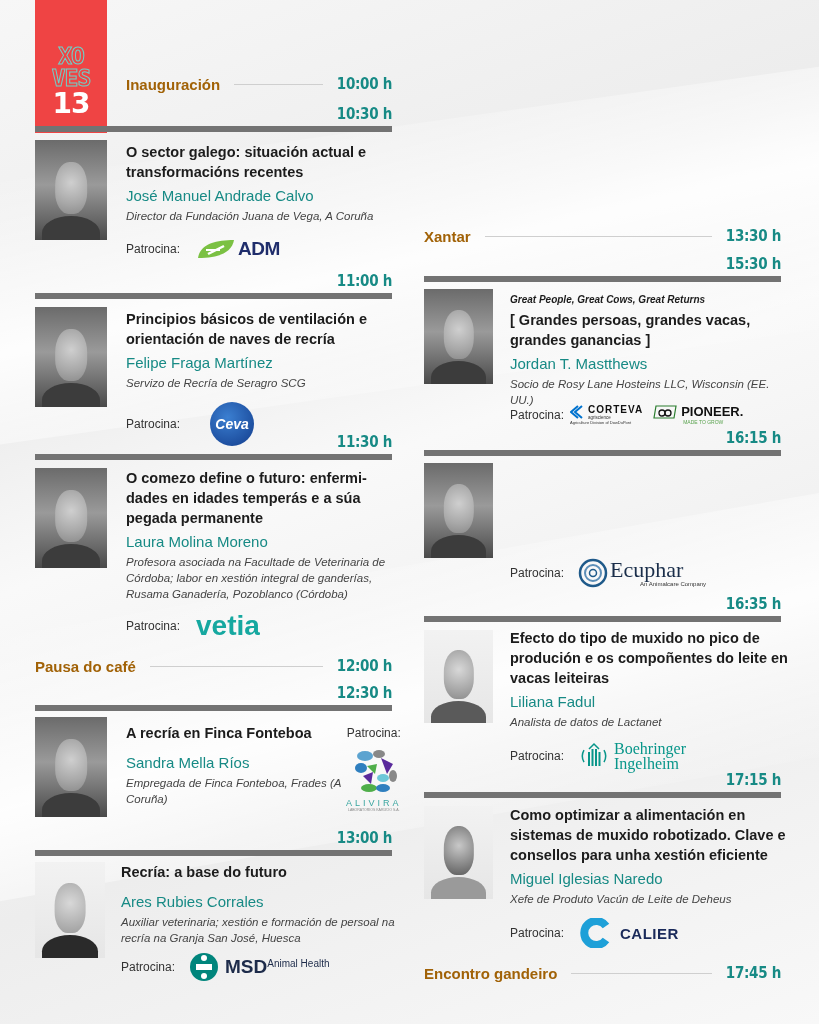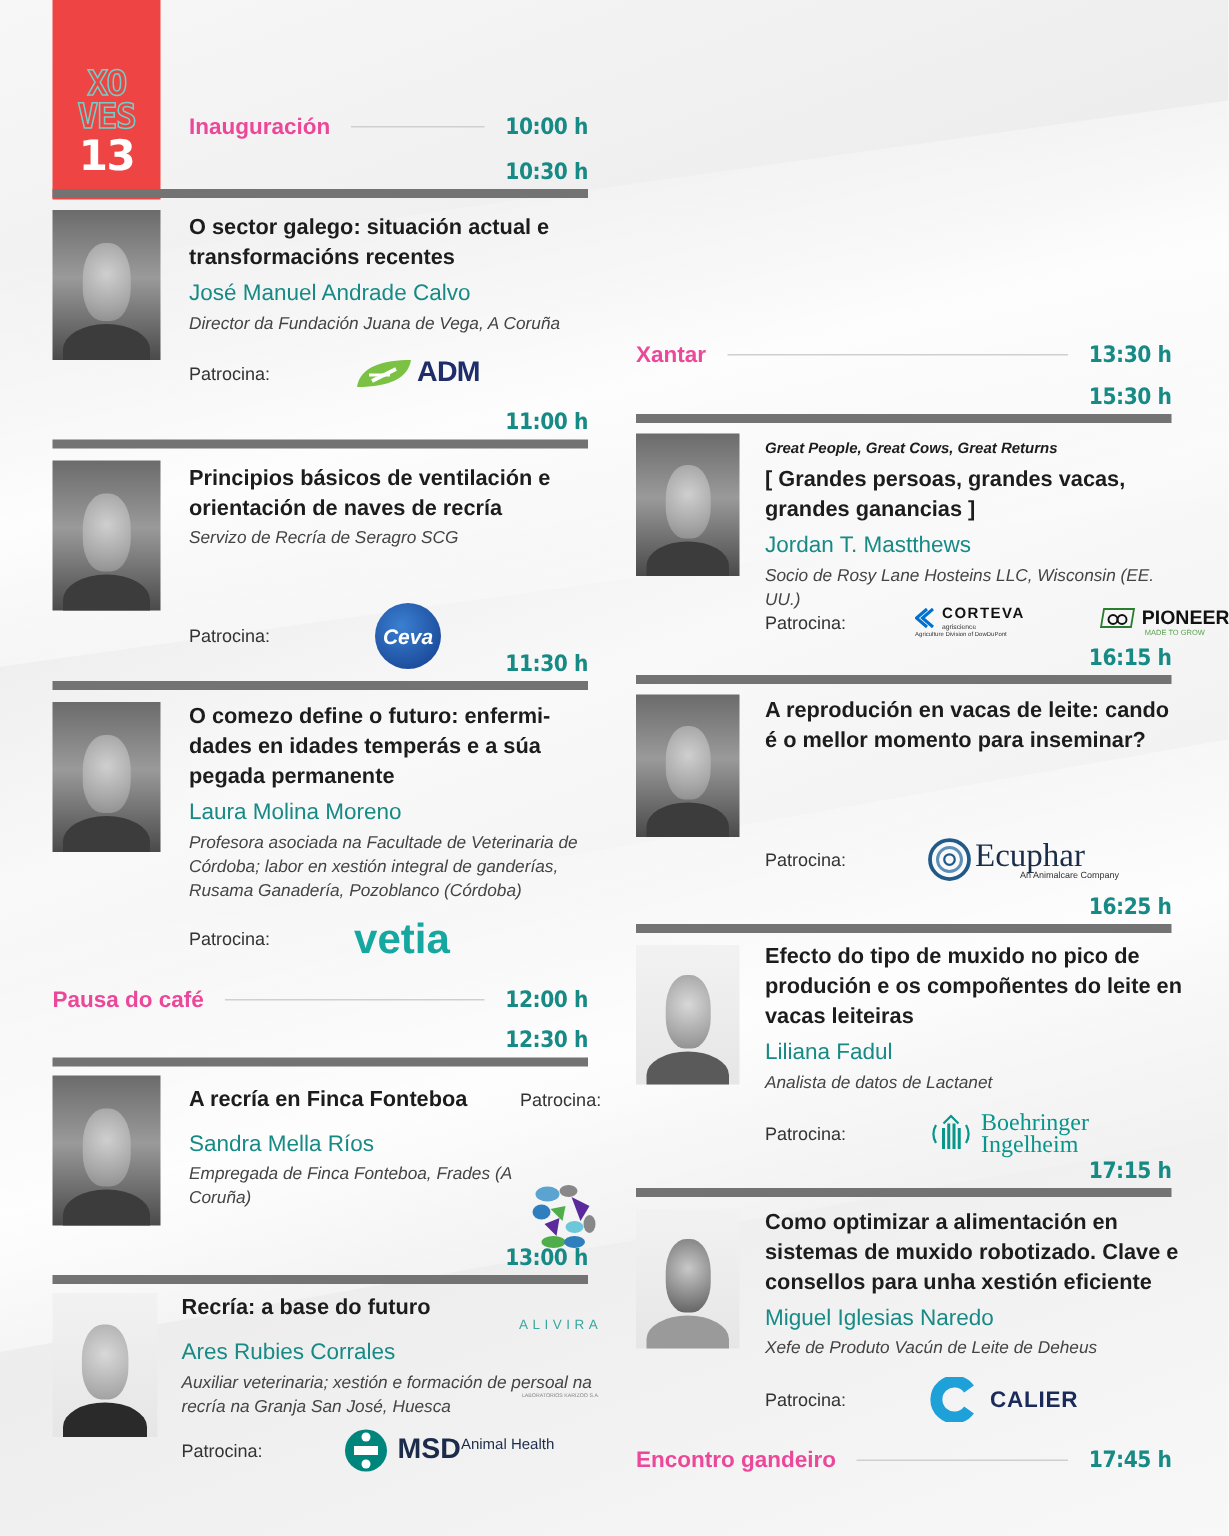--- a/index.html
+++ b/index.html
@@ -26,21 +26,21 @@
     font-family: "DejaVu Sans Mono", monospace; font-weight: bold; font-size: 23px; line-height: 22px;
     color: transparent; -webkit-text-stroke: 1px #6fd0c8; letter-spacing: -1px; text-align: center;
   }
   .date-num {
     font-family: "DejaVu Sans", sans-serif; font-weight: bold; font-size: 28px; line-height: 30px;
     color: #ffffff; letter-spacing: -1px;
   }
   .break-row {
     position: absolute; display: flex; align-items: center; height: 24px;
   }
-  .break-label { font-weight: bold; font-size: 15px; color: #ec4899; white-space: nowrap; }
+  .break-label { font-weight: bold; font-size: 15px; color: #a16207; white-space: nowrap; }
   .break-line { flex: 1; height: 1px; background: #cfcfcf; margin: 0 14px; }
   .time {
     font-family: "DejaVu Sans Condensed", "DejaVu Sans", sans-serif; font-weight: bold;
     font-size: 15px; color: #178a85; white-space: nowrap; letter-spacing: -0.3px;
   }
   .time-row {
     position: absolute; height: 24px; display: flex; align-items: flex-end; justify-content: flex-end;
     border-bottom: 6px solid #737373; padding-bottom: 3px;
   }
   .session { position: absolute; }
@@ -55,21 +55,21 @@
   }
   .photo .body {
     position: absolute; left: 10%; right: 10%; bottom: -10%; height: 34%;
     border-radius: 50% 50% 0 0; background: #3c3c3c;
   }
   .photo.light { background: linear-gradient(180deg, #f2f2f2 0%, #e6e6e6 100%); }
   .title { font-weight: bold; font-size: 14.5px; line-height: 20px; color: #1c1c1c; }
   .title.italic { font-style: italic; }
   .speaker { font-size: 15px; line-height: 20px; color: #178a85; margin-top: 4px; }
   .role { font-style: italic; font-size: 11.5px; line-height: 16px; color: #444; margin-top: 2px; }
-  .sponsor { position: absolute; display: flex; align-items: center; gap: 40px; }
+  .sponsor { position: absolute; display: flex; align-items: center; }
   .sponsor-label { font-size: 12px; color: #333; margin-right: 14px; }
   .logo { display: flex; align-items: center; }
 </style>
 </head>
 <body>
 
 <div class="bg-sweep"></div>
 <div class="bg-sweep bg-sweep2"></div>
 
 <div class="date-block">
@@ -110,20 +110,21 @@
 
 <div class="time-row" style="left:35px; top:275px; width:357px;">
   <span class="time">11:00 h</span>
 </div>
 <div class="photo" style="left:35px; top:307px; width:72px; height:100px;">
     <div class="head"></div>
     <div class="body"></div>
   </div>
 <div class="session" style="left:126px; top:309px; width:270px;">
   <div class="title">Principios básicos de ventilación e orientación de naves de recría</div>
+  <div class="speaker">Felipe Fraga Martínez</div>
   <div class="role">Servizo de Recría de Seragro SCG</div>
 </div>
 <div class="sponsor" style="left:126px; top:402px;">
   <span class="sponsor-label" style="margin-right:30px;">Patrocina:</span>
   <span class="logo" style="width:44px; height:44px; border-radius:50%; background:radial-gradient(circle at 40% 35%, #3b7fd1, #123c8c); justify-content:center; position:relative;">
     <span style="color:#fff; font-size:14px; font-style:italic; font-weight:bold;">Ceva</span>
   </span>
 </div>
 
 <div class="time-row" style="left:35px; top:436px; width:357px;">
@@ -257,39 +258,38 @@
 </div>
 
 <div class="time-row" style="left:424px; top:432px; width:357px;">
   <span class="time">16:15 h</span>
 </div>
 <div class="photo" style="left:424px; top:463px; width:69px; height:95px;">
     <div class="head"></div>
     <div class="body"></div>
   </div>
 <div class="session" style="left:510px; top:464px; width:280px;">
-  <div class="title">A reprodución en vacas de leite: cando é o mellor momento para inseminar?</div>
 </div>
 <div class="sponsor" style="left:510px; top:558px;">
   <span class="sponsor-label" style="margin-right:14px;">Patrocina:</span>
   <span class="logo">
     <svg width="30" height="30" viewBox="0 0 30 30">
         <circle cx="15" cy="15" r="13" fill="none" stroke="#1f5a8a" stroke-width="2.5"></circle>
         <circle cx="15" cy="15" r="8" fill="none" stroke="#5d8fb8" stroke-width="2"></circle>
         <circle cx="15" cy="15" r="3.5" fill="none" stroke="#1f5a8a" stroke-width="1.5"></circle>
       </svg>
     <span style="display:flex; flex-direction:column; margin-left:2px;">
       <span style="font-family:'Liberation Serif', serif; font-size:22px; color:#1a2e4a; line-height:22px;">Ecuphar</span>
       <span style="font-size:6px; color:#333; margin-left:30px;">An Animalcare Company</span>
     </span>
   </span>
 </div>
 
 <div class="time-row" style="left:424px; top:598px; width:357px;">
-  <span class="time">16:25 h</span>
+  <span class="time">16:35 h</span>
 </div>
 <div class="photo light" style="left:424px; top:630px; width:69px; height:93px;">
     <div class="head" style="background:radial-gradient(circle at 50% 40%, #d8d8d8, #8a8a8a);"></div>
     <div class="body" style="background:#5a5a5a;"></div>
   </div>
 <div class="session" style="left:510px; top:628px; width:280px;">
   <div class="title">Efecto do tipo de muxido no pico de produción e os compoñentes do leite en vacas leiteiras</div>
   <div class="speaker">Liliana Fadul</div>
   <div class="role">Analista de datos de Lactanet</div>
 </div>

